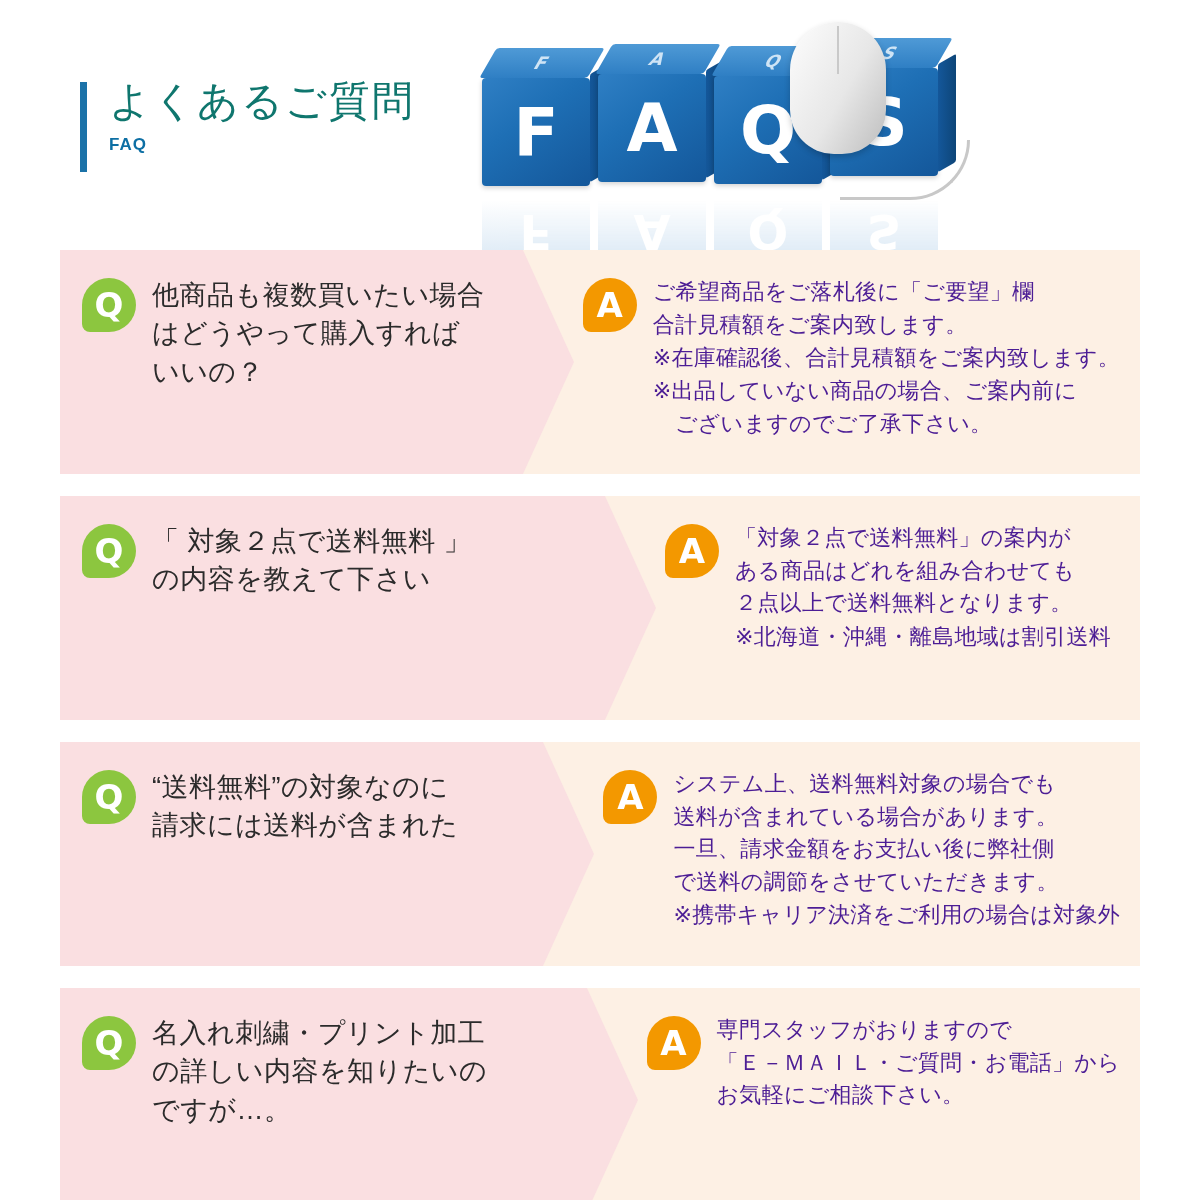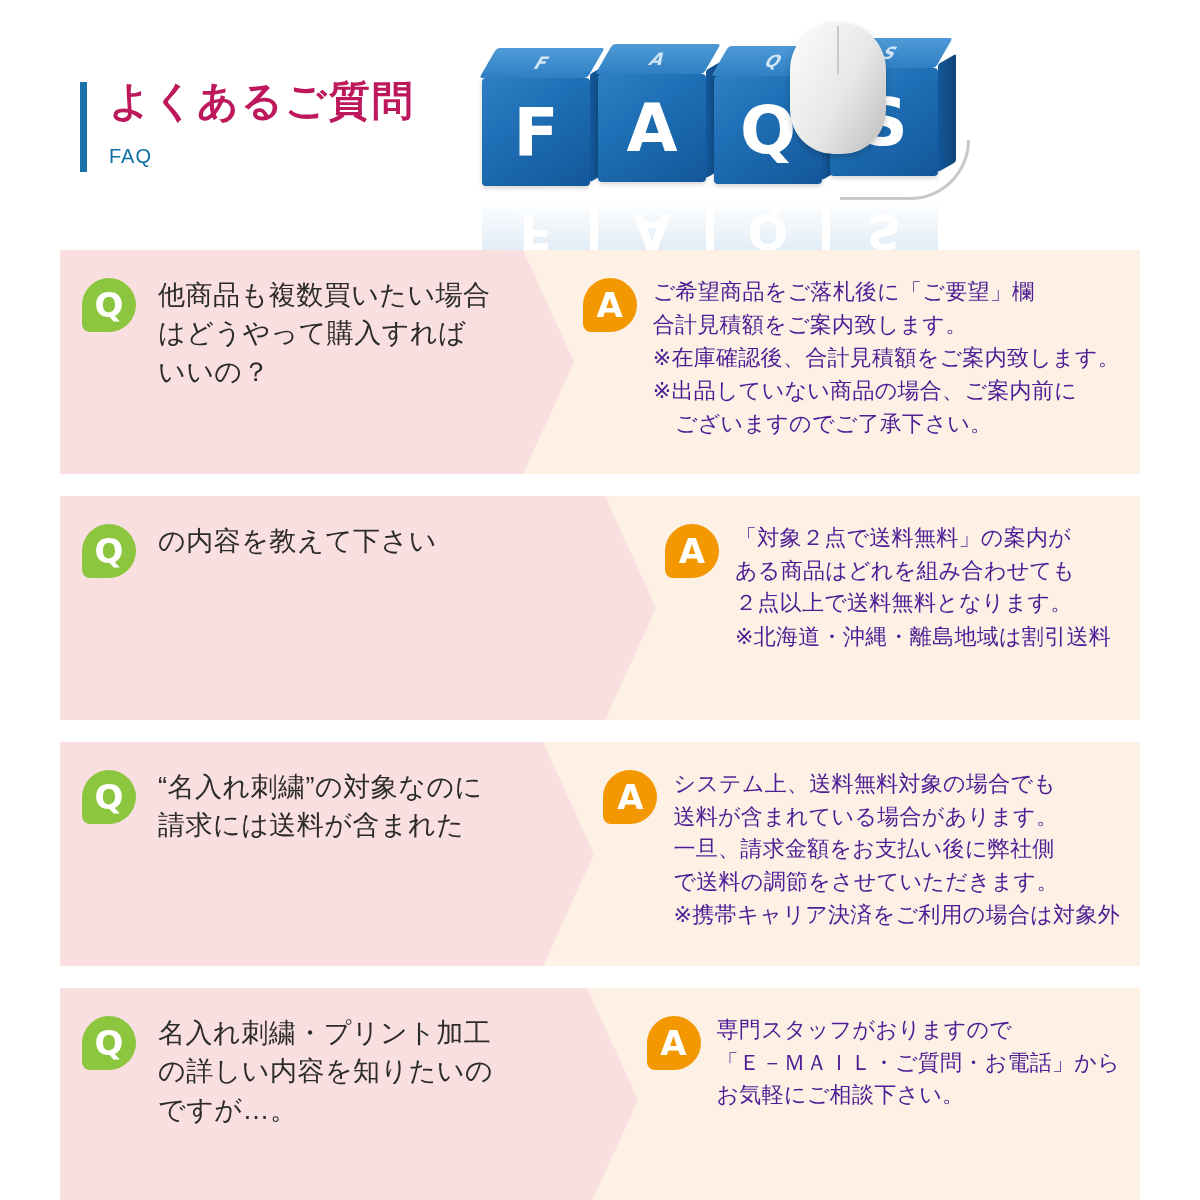--- a/index.html
+++ b/index.html
@@ -26,31 +26,31 @@
   }
   .title-bar {
     width: 7px;
     height: 90px;
     background: #1b72a8;
     margin-right: 22px;
     margin-top: 4px;
   }
   .title-main {
     font-size: 41px;
-    color: #be185d;
+    color: #0f766e;
     letter-spacing: 2px;
     line-height: 1.15;
-    font-weight: 700;
+    font-weight: 400;
   }
   .title-sub {
-    font-size: 20px;
+    font-size: 17px;
     color: #0d6fa4;
     letter-spacing: 1px;
-    margin-top: 20px;
-    font-weight: 400;
+    margin-top: 10px;
+    font-weight: 700;
   }
 
   
   .faq-art {
     position: absolute;
     left: 470px;
     top: 20px;
     width: 520px;
     height: 230px;
   }
@@ -195,21 +195,21 @@
     display: flex;
     align-items: center;
     justify-content: center;
     font-family: "DejaVu Sans", sans-serif;
     margin-top: 2px;
   }
   .badge-q { background: #8cc63f; }
   .badge-a { background: #f39800; }
 
   .q-text {
-    margin-left: 22px;
+    margin-left: 16px;
     font-size: 27px;
     line-height: 1.42;
     color: #2b2b2b;
     letter-spacing: .5px;
     padding-right: 20px;
   }
 
   .a-side {
     flex: 1;
     background: #fdf0e4;
@@ -299,39 +299,40 @@
           <div class="a-line small">※在庫確認後、合計見積額をご案内致します。</div>
           <div class="a-line small">※出品していない商品の場合、ご案内前に</div>
           <div class="a-line small">　ございますのでご了承下さい。</div>
         </div>
       </div>
     </div>
     <div class="faq-row">
       <div class="q-side">
         <div class="badge badge-q">Q</div>
         <div class="q-text">
+          <div>「 対象２点で送料無料 」</div>
           <div>の内容を教えて下さい</div>
         </div>
         <div class="q-arrow"></div>
       </div>
       <div class="a-side">
         <div class="badge badge-a">A</div>
         <div class="a-text">
           <div class="a-line">「対象２点で送料無料」の案内が</div>
           <div class="a-line">ある商品はどれを組み合わせても</div>
           <div class="a-line">２点以上で送料無料となります。</div>
           <div class="a-line small">※北海道・沖縄・離島地域は割引送料</div>
         </div>
       </div>
     </div>
     <div class="faq-row">
       <div class="q-side">
         <div class="badge badge-q">Q</div>
         <div class="q-text">
-          <div>“名入れ刺繍”の対象なのに</div>
+          <div>“送料無料”の対象なのに</div>
           <div>請求には送料が含まれた</div>
         </div>
         <div class="q-arrow"></div>
       </div>
       <div class="a-side">
         <div class="badge badge-a">A</div>
         <div class="a-text">
           <div class="a-line">システム上、送料無料対象の場合でも</div>
           <div class="a-line">送料が含まれている場合があります。</div>
           <div class="a-line">一旦、請求金額をお支払い後に弊社側</div>

